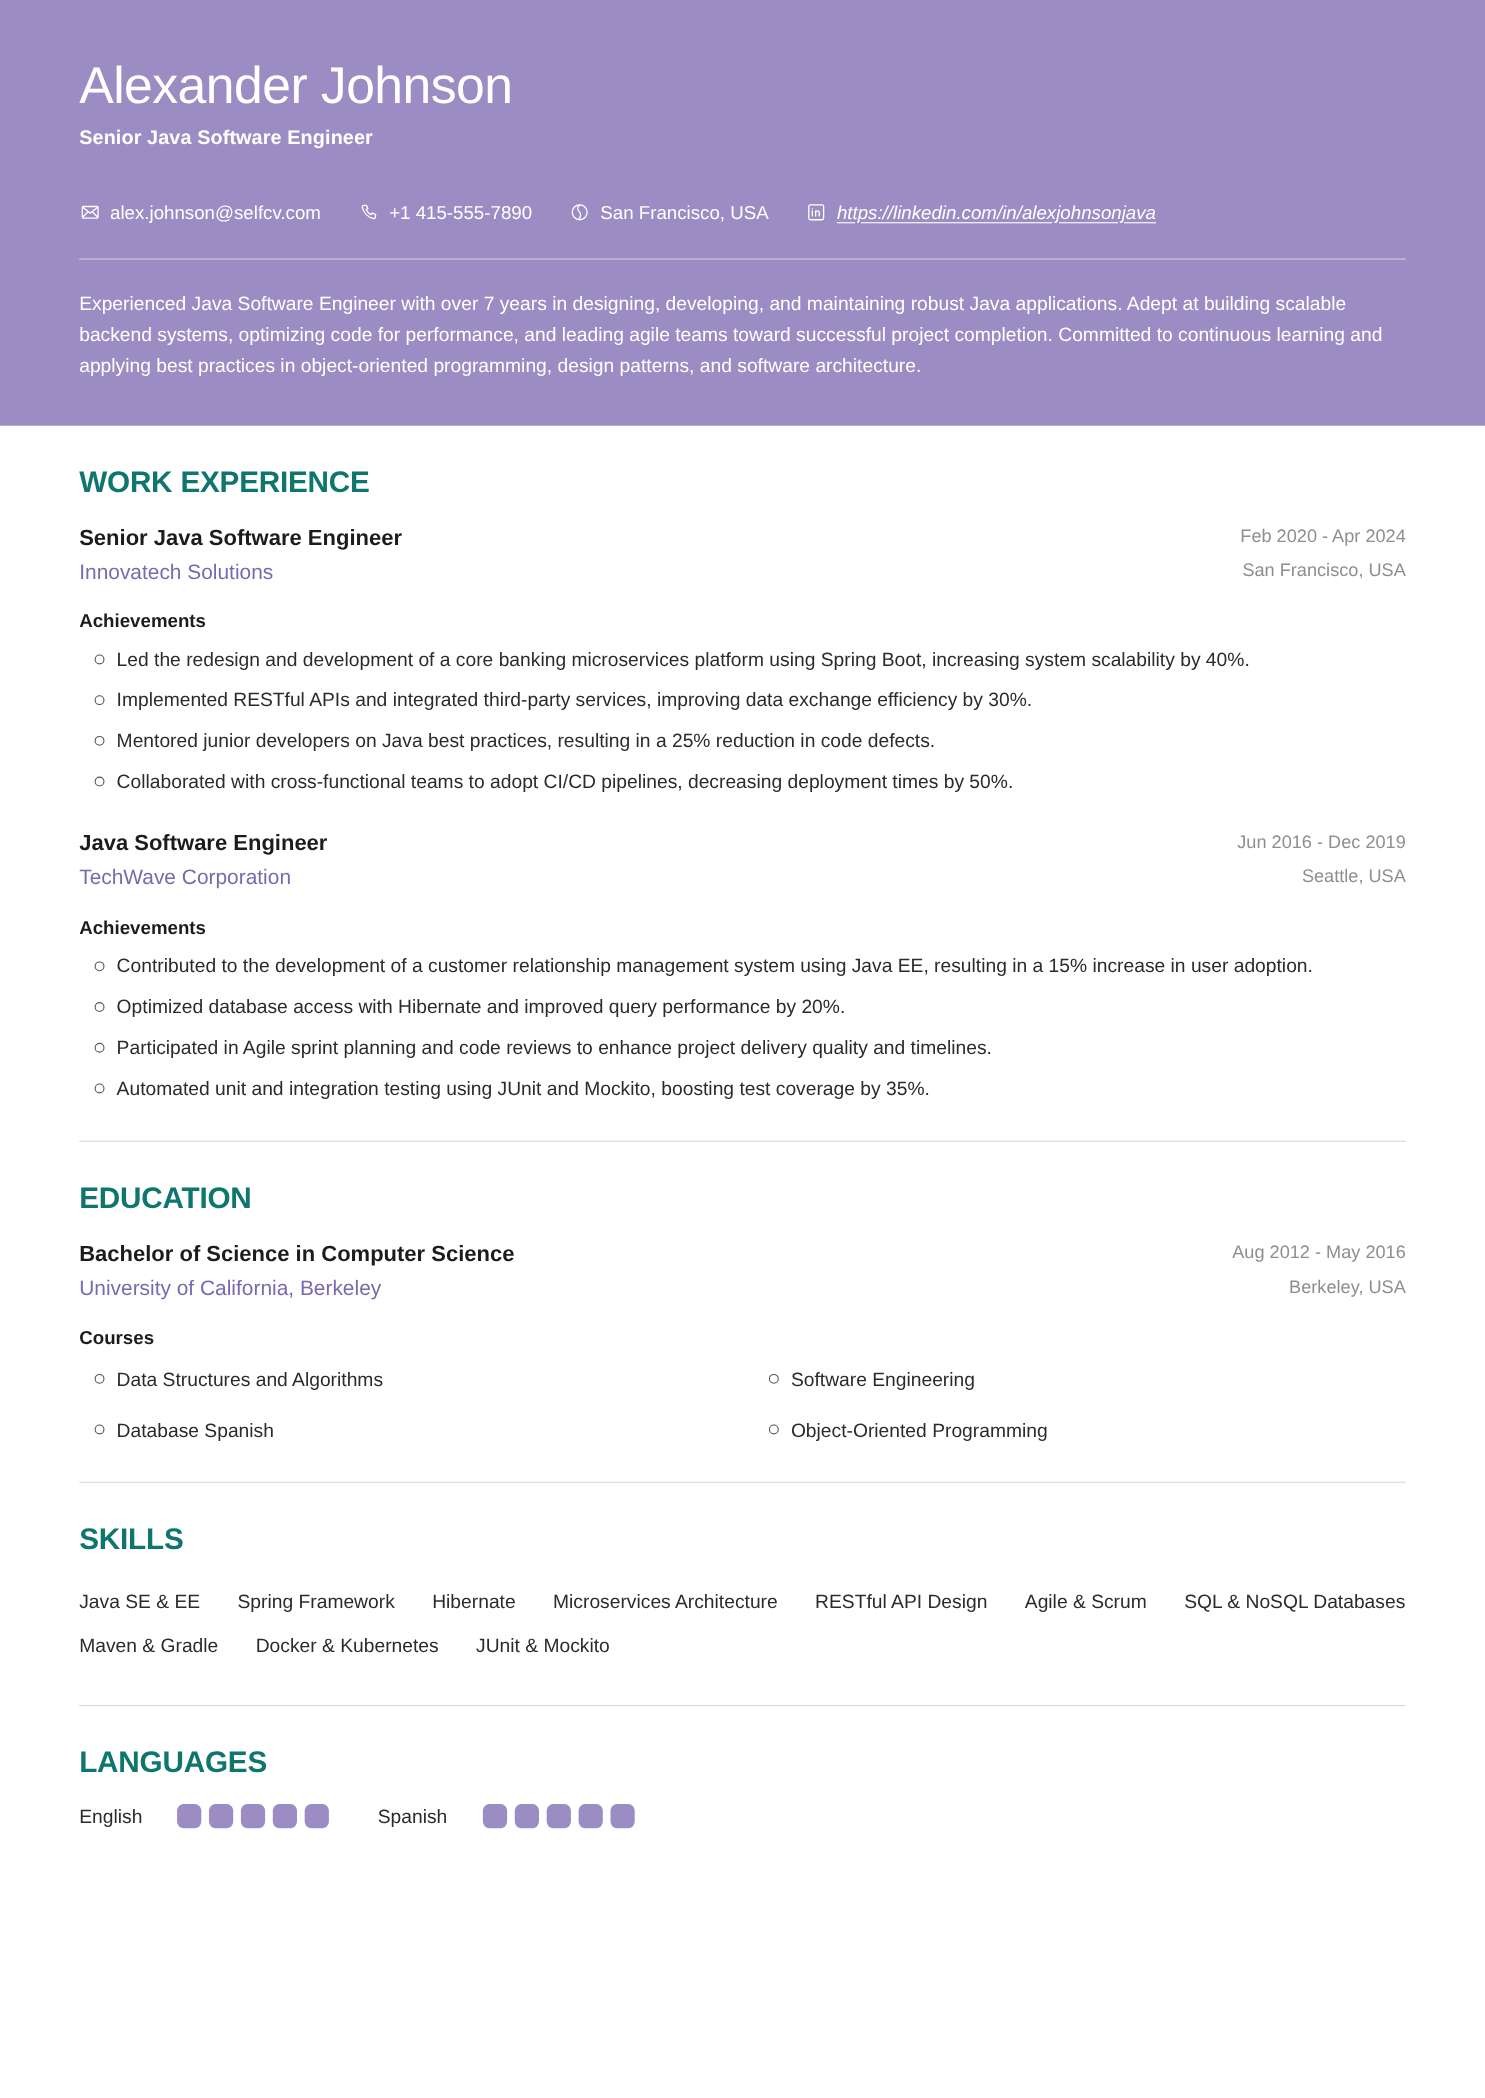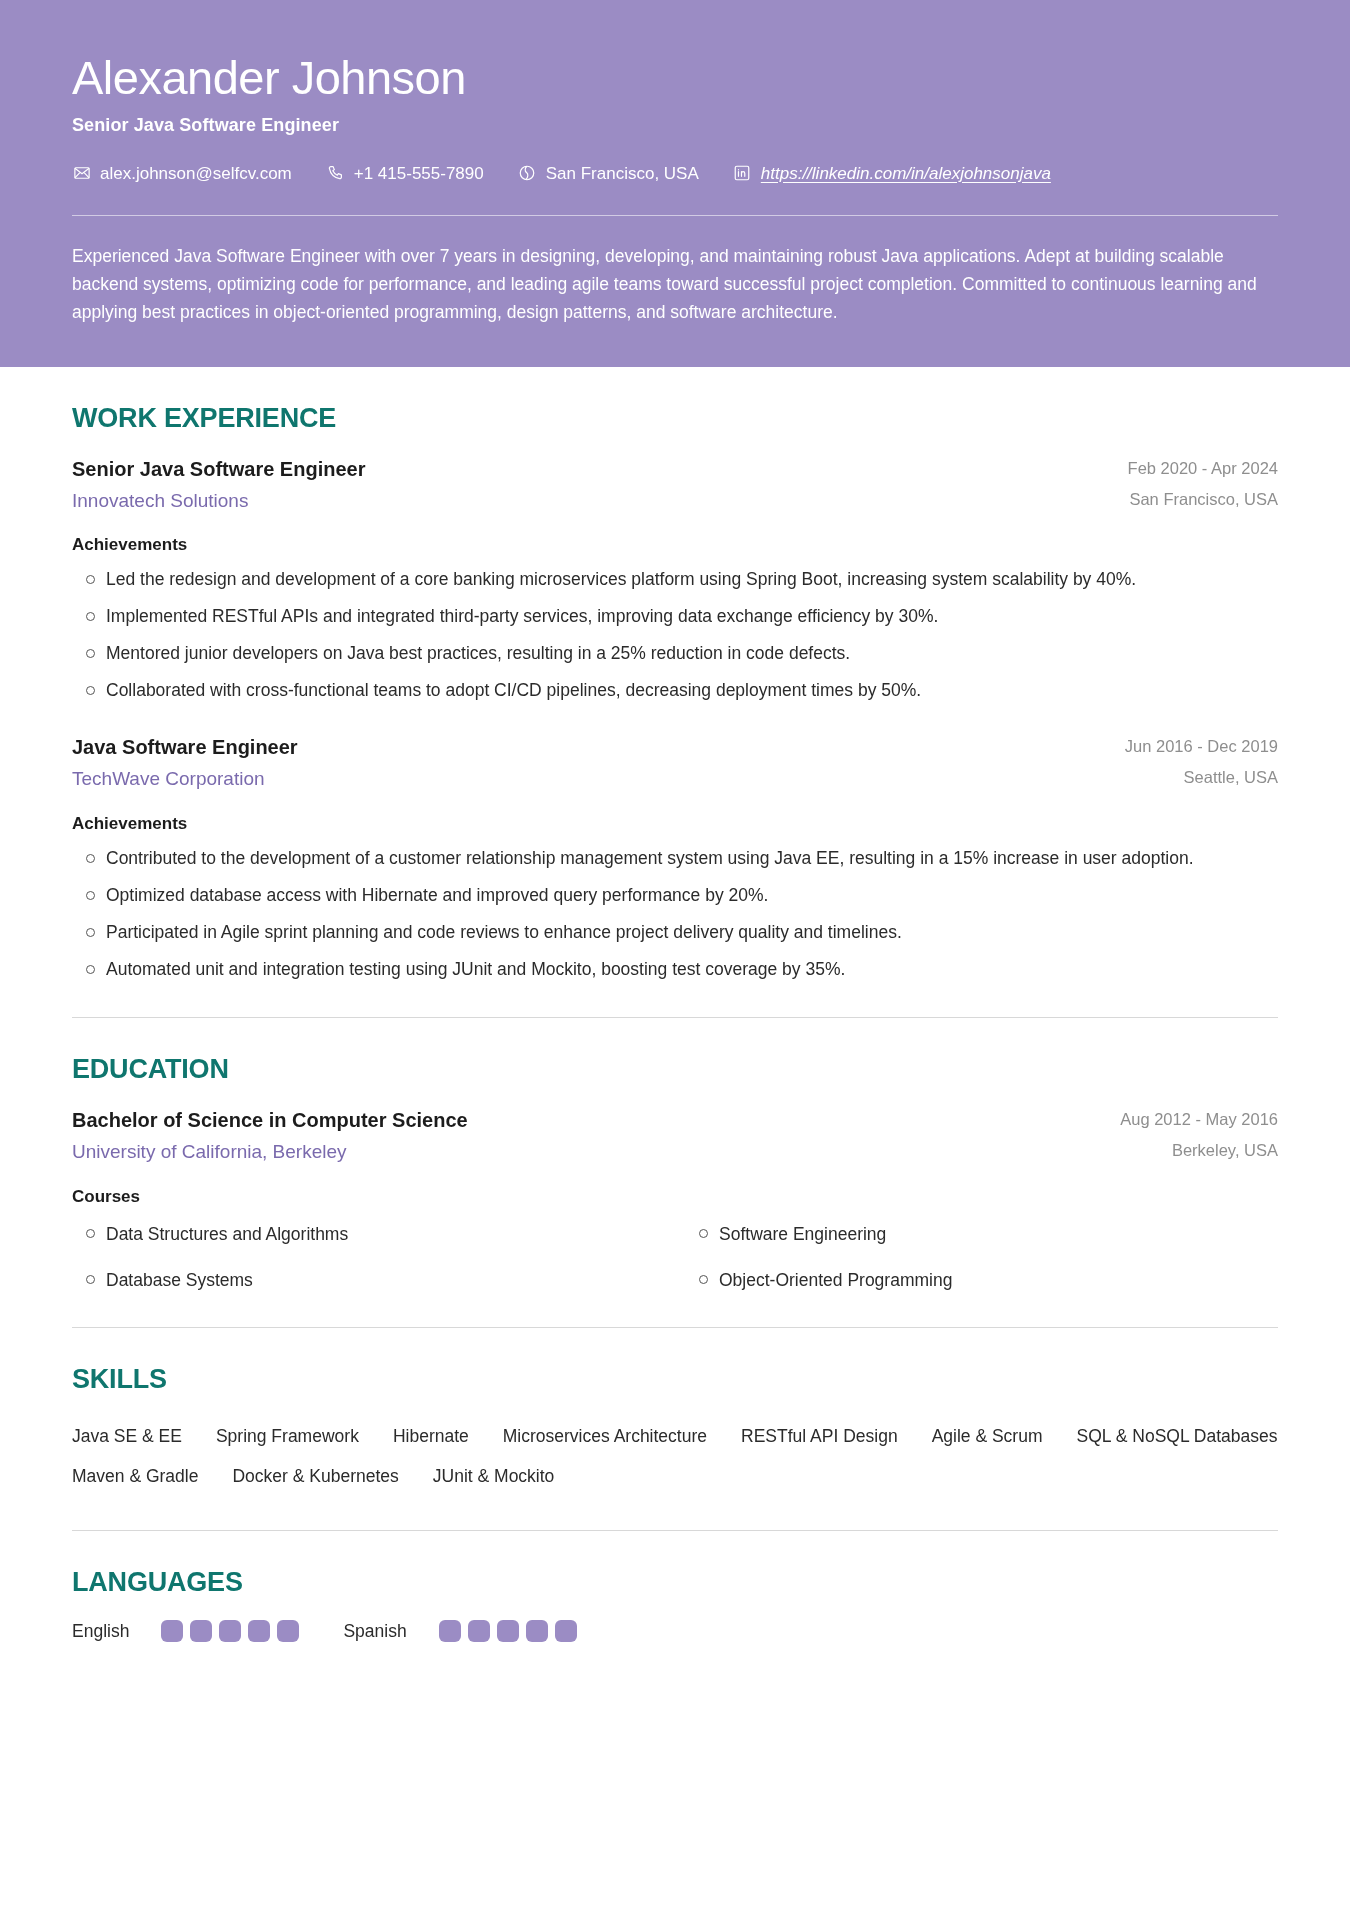--- a/index.html
+++ b/index.html
@@ -31,21 +31,21 @@
     font-weight: 700;
     margin-top: 10px;
     letter-spacing: 0.1px;
   }
 
   .contact-row {
     display: flex;
     flex-wrap: wrap;
     align-items: center;
     gap: 14px 34px;
-    margin-top: 28px;
+    margin-top: 48px;
     font-size: 17px;
   }
 
   .contact-item {
     display: flex;
     align-items: center;
     gap: 9px;
     line-height: 1;
     white-space: nowrap;
   }
@@ -338,21 +338,21 @@
             </div>
             <div class="entry-right">
               <div class="e-date">Aug 2012 - May 2016</div>
               <div class="e-loc">Berkeley, USA</div>
             </div>
           </div>
           <div class="sub-label">Courses</div>
           <ul class="courses-grid">
             <li>Data Structures and Algorithms</li>
             <li>Software Engineering</li>
-            <li>Database Systems</li>
+            <li>Database Spanish</li>
             <li>Object-Oriented Programming</li>
           </ul>
         </div>
       </div>
     <div class="section-rule"></div>
   </section>
 
   <section class="section">
     <h2 class="section-title">SKILLS</h2>
     <div class="skills-wrap" id="skills-wrap">

